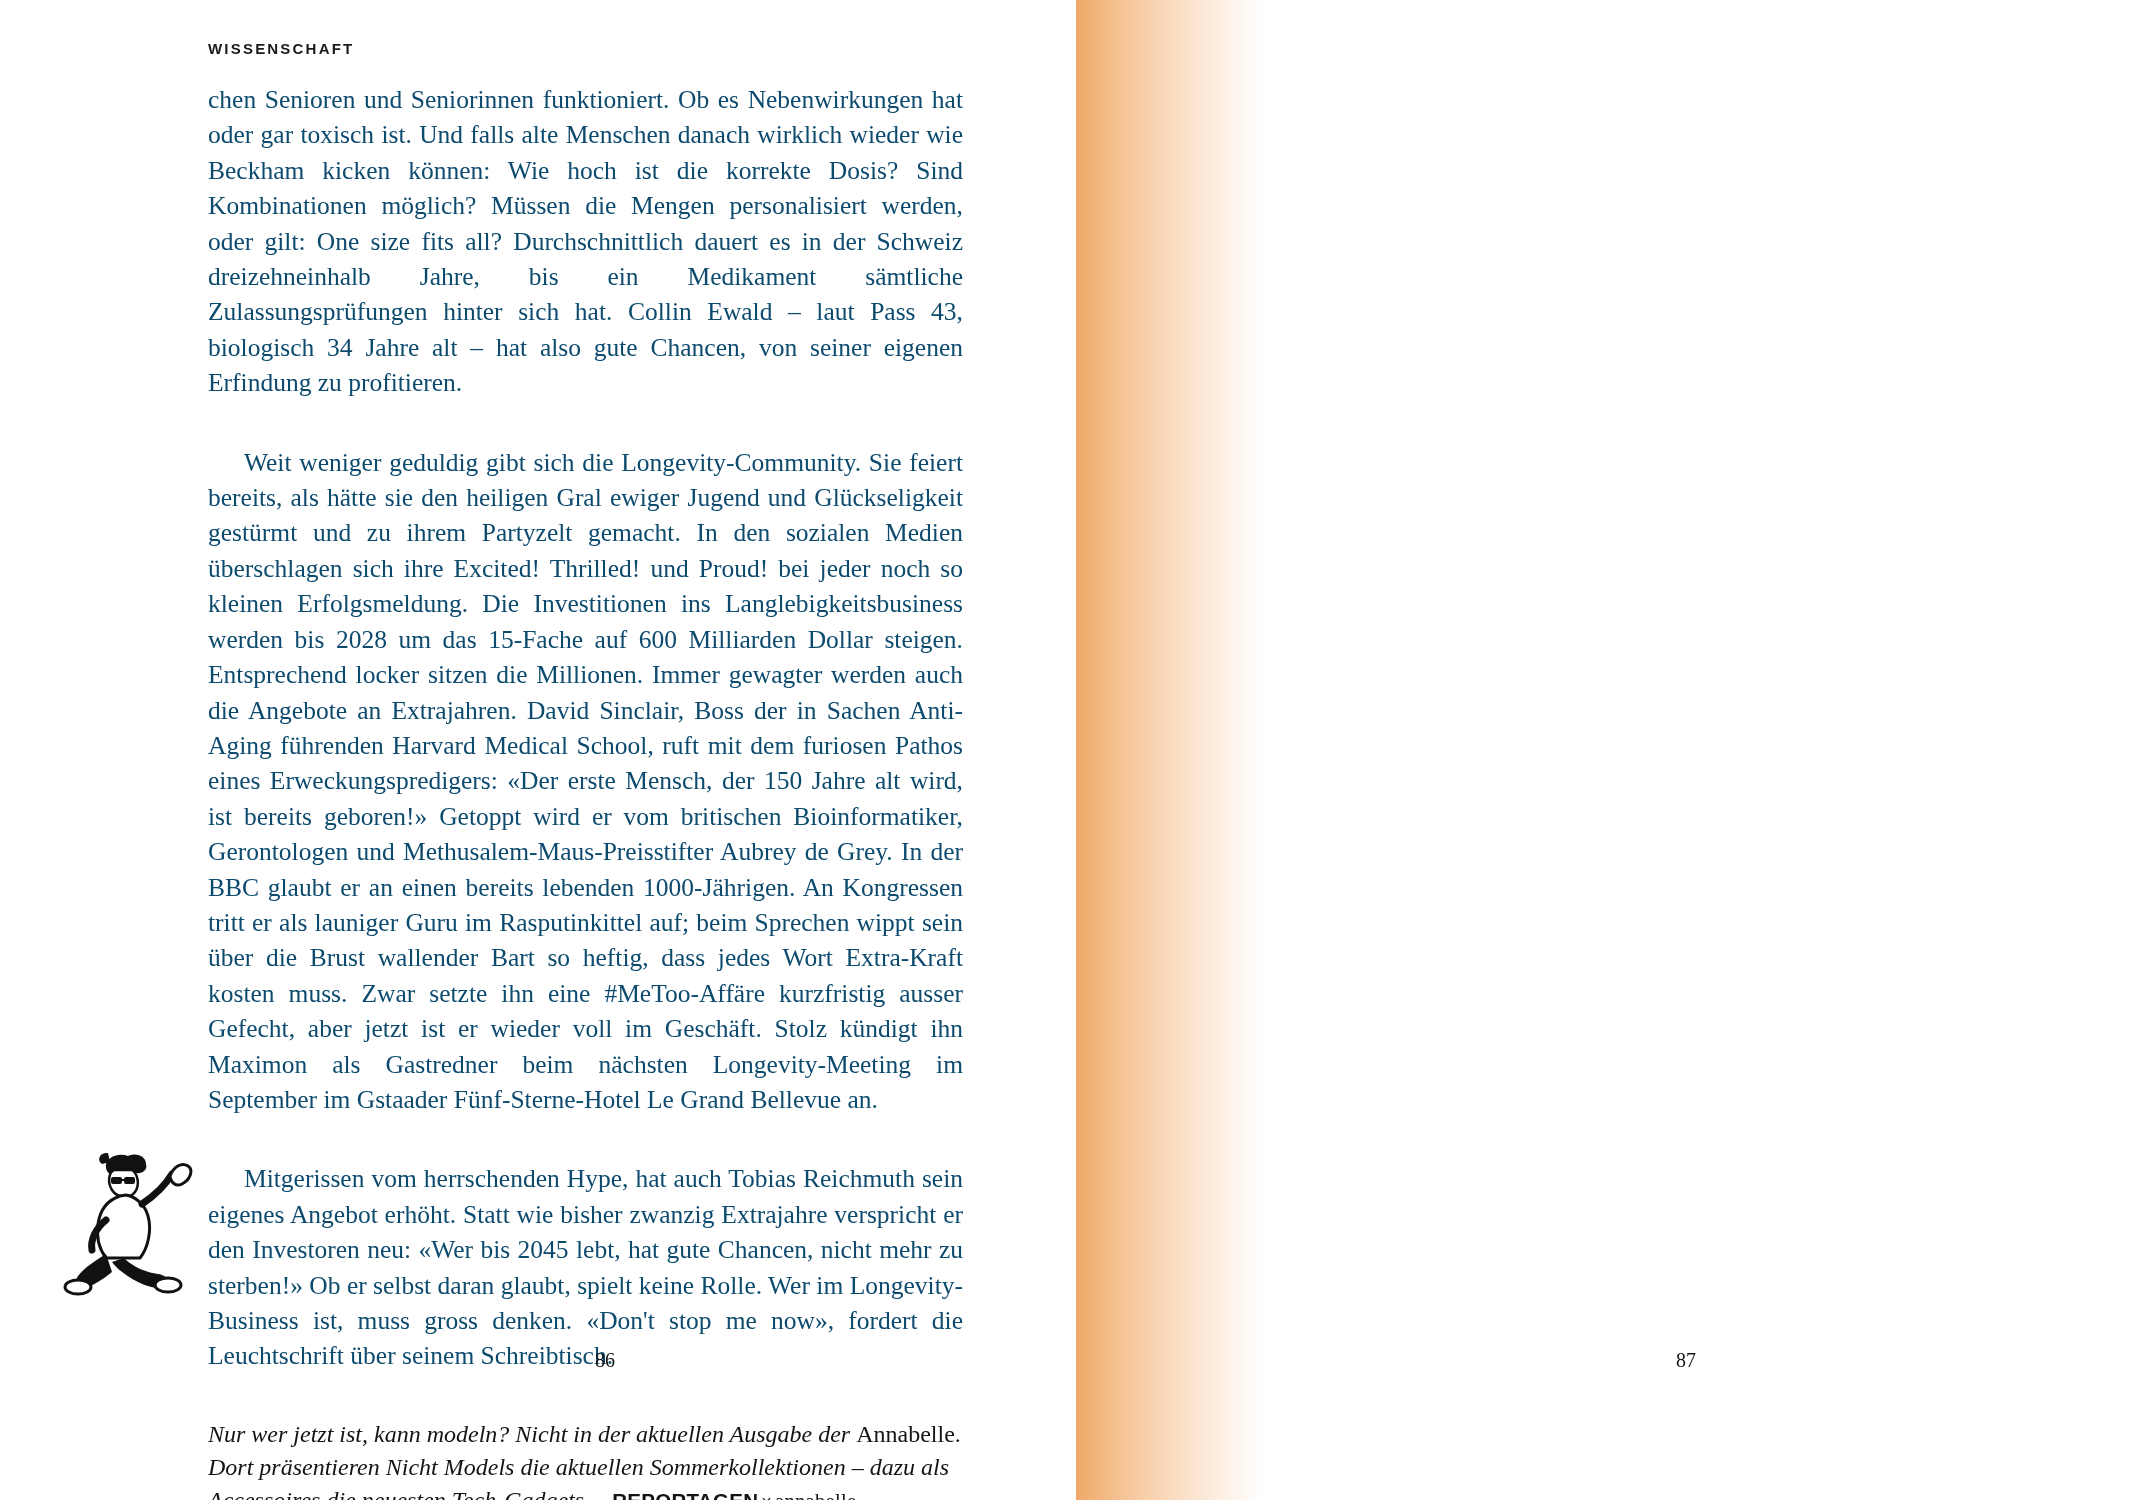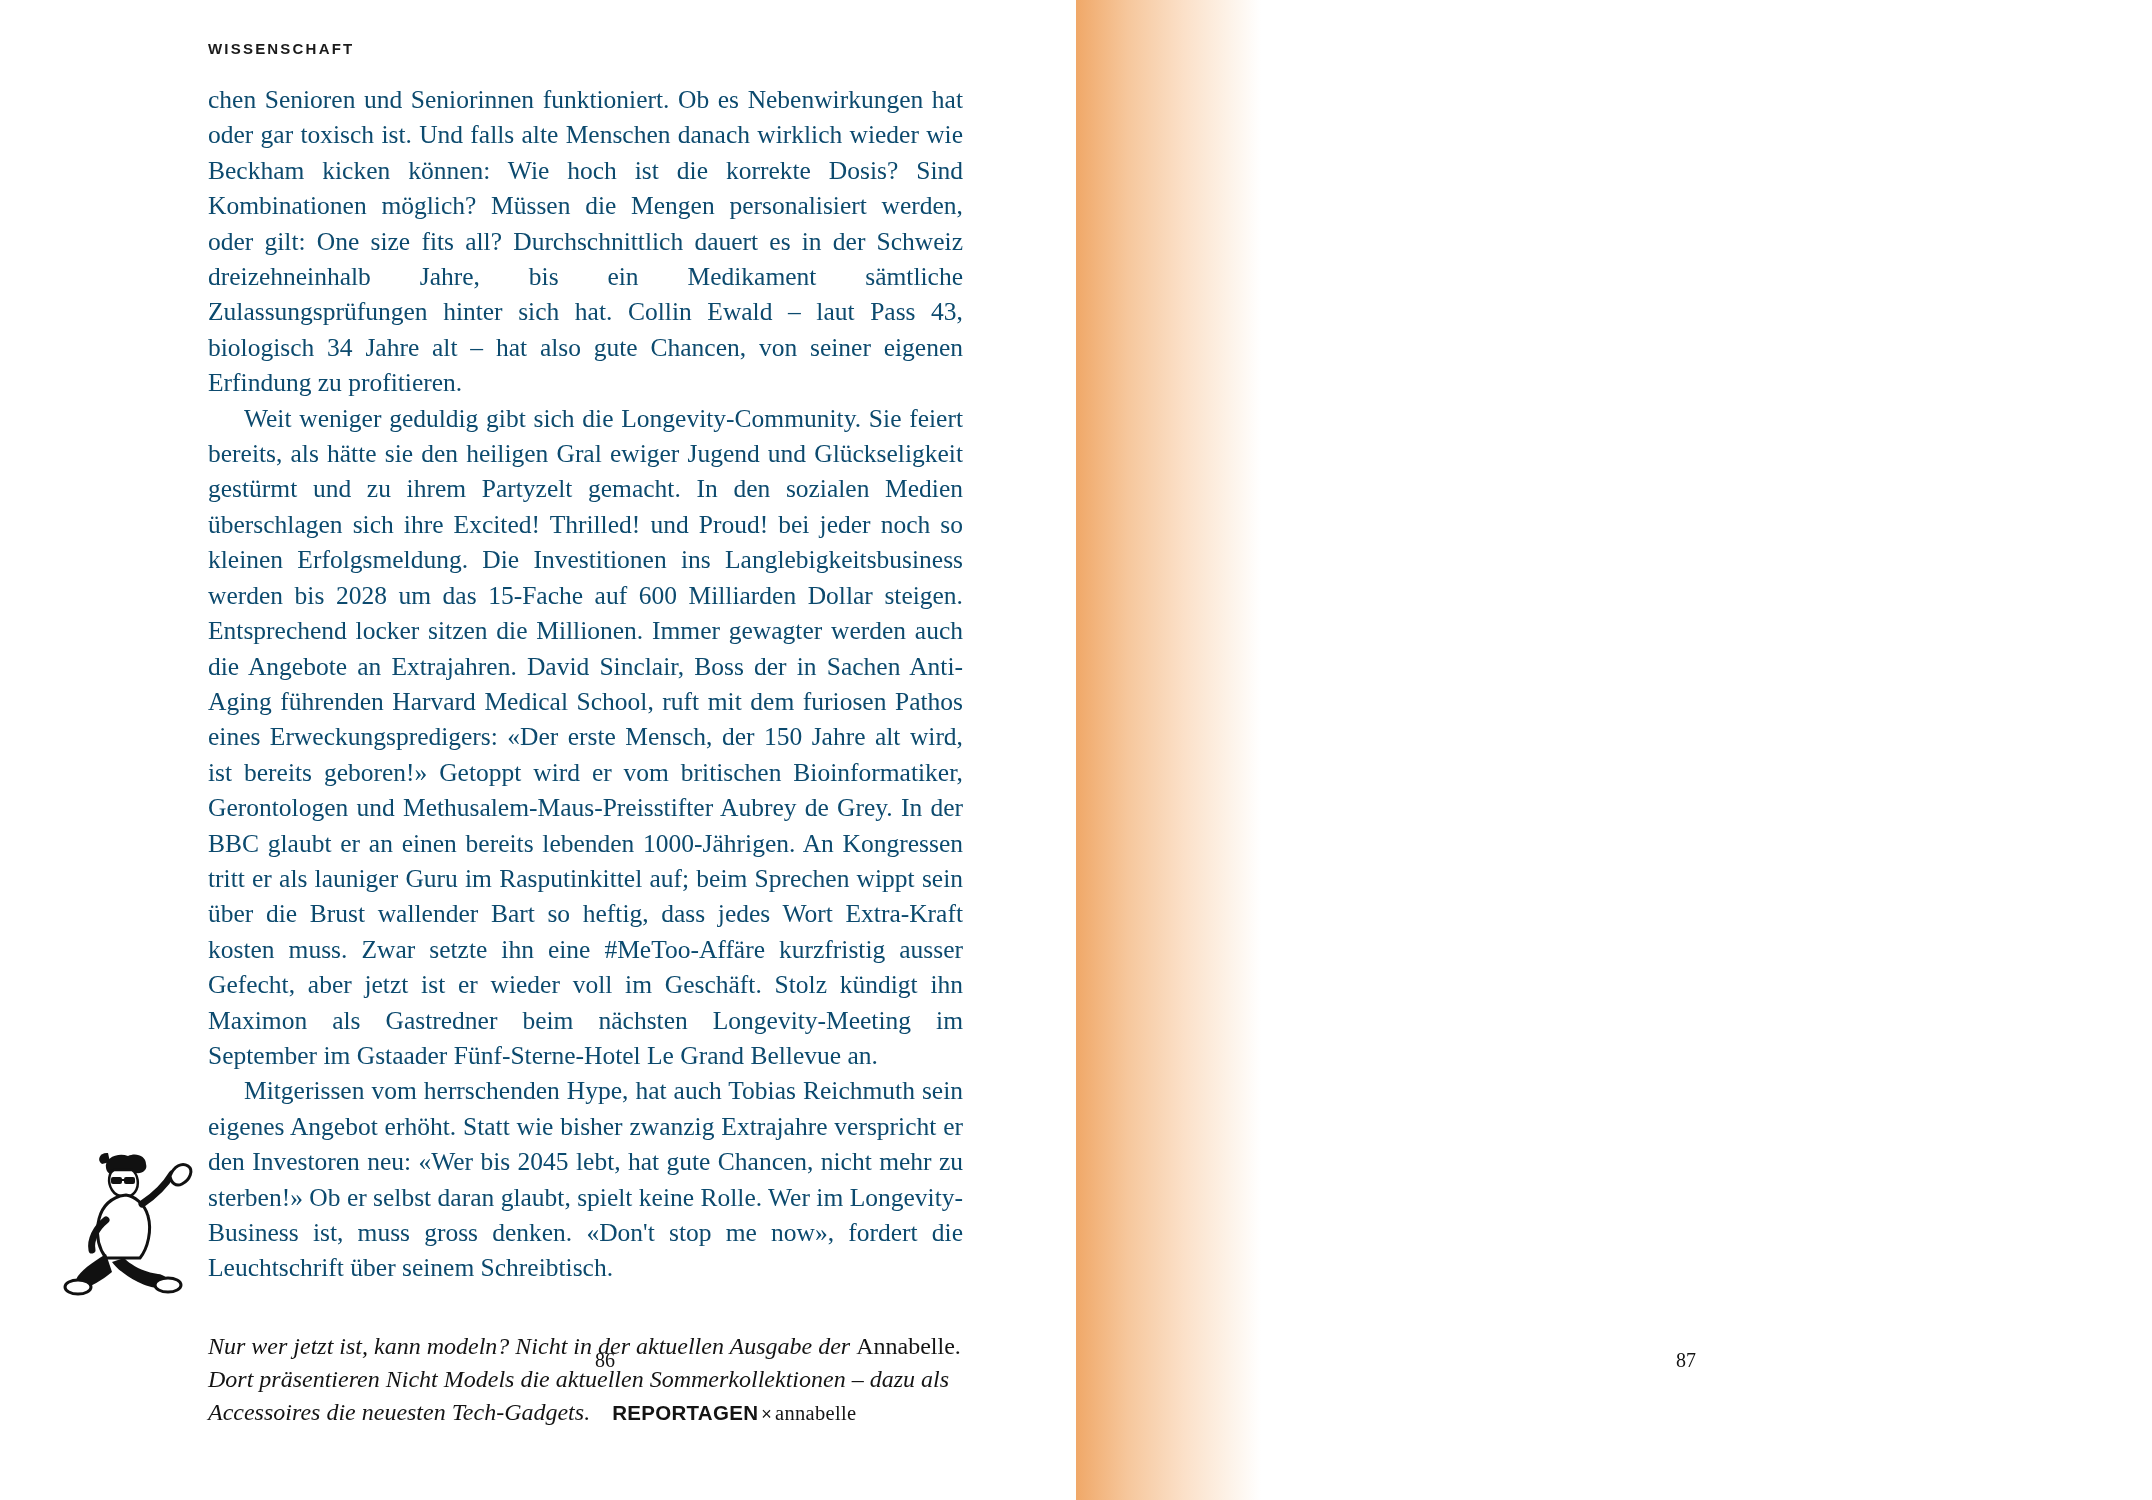--- a/index.html
+++ b/index.html
@@ -73,20 +73,21 @@
     text-align: justify;
     color: #0c4a6e;
     hyphens: manual;
   }
 
   .body-text p {
     margin: 0;
   }
   .body-text p.indent {
     text-indent: 36px;
+    margin-top: 44px;
   }
 
   .caption {
     margin-top: 44px;
     font-family: "Liberation Serif", serif;
     font-size: 24px;
     line-height: 33px;
     color: #141414;
   }
   .caption .it { font-style: italic; }

